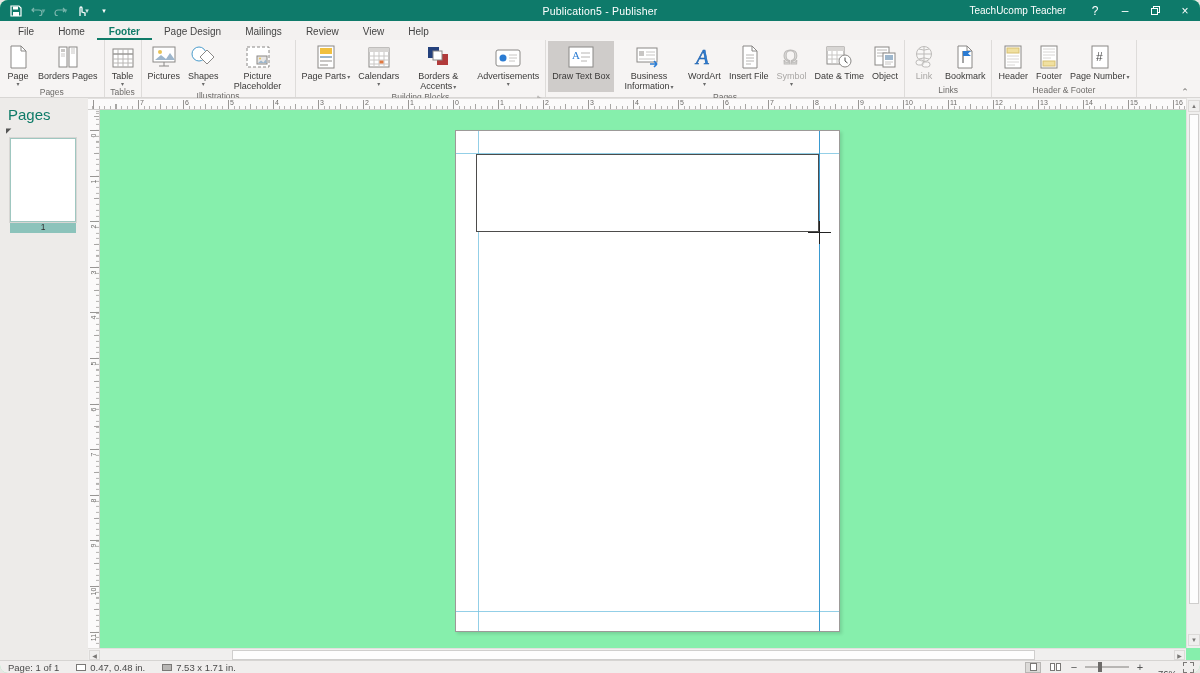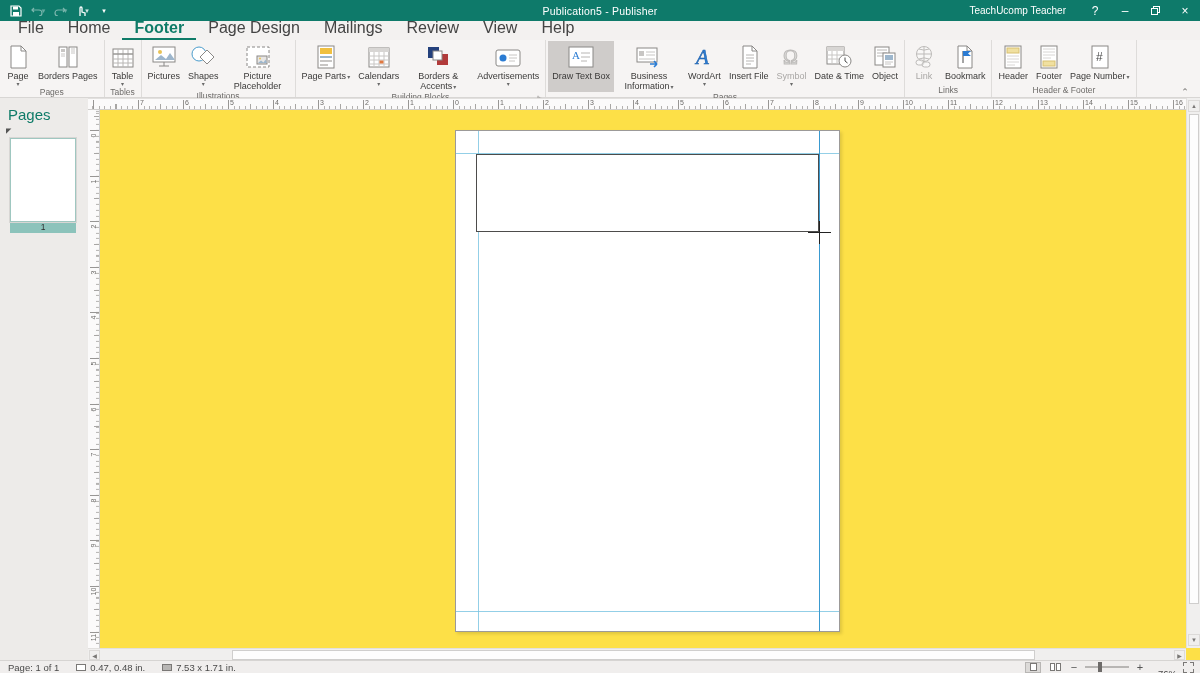--- a/index.html
+++ b/index.html
@@ -1,35 +1,35 @@
 <!DOCTYPE html>
 <html><head>
 <meta charset="utf-8">
 <style>
   * { margin:0; padding:0; box-sizing:border-box; }
   html,body { width:1200px; height:673px; overflow:hidden; }
   body { font-family:"Liberation Sans","DejaVu Sans",sans-serif; background:#e8e6e4; }
-  #app { position:relative; width:1200px; height:673px; background:#fde047; overflow:hidden; }
+  #app { position:relative; width:1200px; height:673px; background:#86efac; overflow:hidden;border-radius:8px; }
 
   
   .titlebar { position:absolute; left:0; top:0; width:1200px; height:21px; background:#0e7a6a; color:#fff;
     display:flex; align-items:center; font-size:10.5px; }
   .qat { display:flex; align-items:center; gap:2px; padding-left:6px; }
   .qat .qbtn { width:20px; height:18px; display:flex; align-items:center; justify-content:center; color:#fff; }
   .qat .dim { opacity:.45; }
   .qat .caret { font-size:7px; margin-left:-2px; opacity:.8; }
   .tb-title { position:absolute; left:0; right:0; text-align:center; pointer-events:none; letter-spacing:.2px; }
   .tb-right { margin-left:auto; display:flex; align-items:center; height:21px; }
   .tb-account { font-size:10px; margin-right:14px; }
   .tb-help { width:26px; text-align:center; font-size:11px; }
   .winbtn { width:30px; height:21px; display:flex; align-items:center; justify-content:center; font-size:12px; }
 
   
   .tabrow { position:absolute; left:0; top:21px; width:1200px; height:19px; background:#f3f1f0;
-    display:flex; align-items:flex-end; padding-left:6px; font-size:16px; color:#444; }
+    display:flex; align-items:flex-end; padding-left:6px; font-size:10px; color:#444; }
   .tab { padding:2px 12px 3px 12px; position:relative; }
   .tab.active { color:#0f7b68; border-bottom:2px solid #0f7b68; font-weight:bold; padding-bottom:1px; }
 
   
   .ribbon { position:absolute; left:0; top:40px; width:1200px; height:58px; background:#f6f4f3;
     border-bottom:1px solid #d8d6d4; display:flex; }
   #ribbon-groups { display:flex; height:100%; }
   .rgroup { display:flex; flex-direction:column; border-right:1px solid #dedcda; padding:1px 2px 0 2px; }
   .rbtns { flex:1; display:flex; align-items:stretch; }
   .rbtn { min-width:32px; padding:2px 4px 0 4px; display:flex; flex-direction:column; align-items:center;

